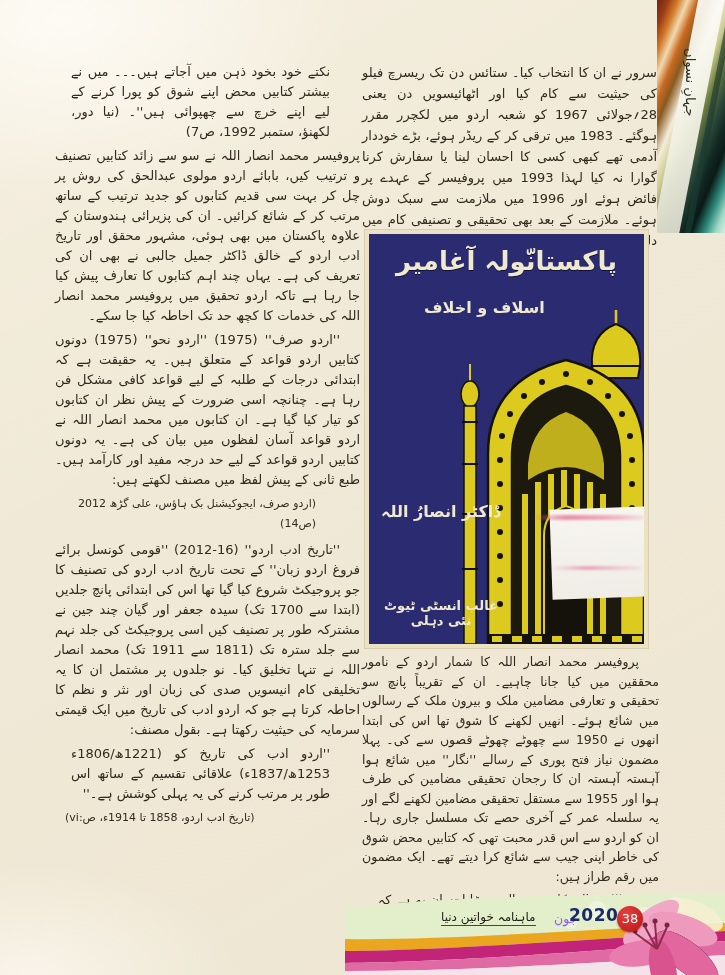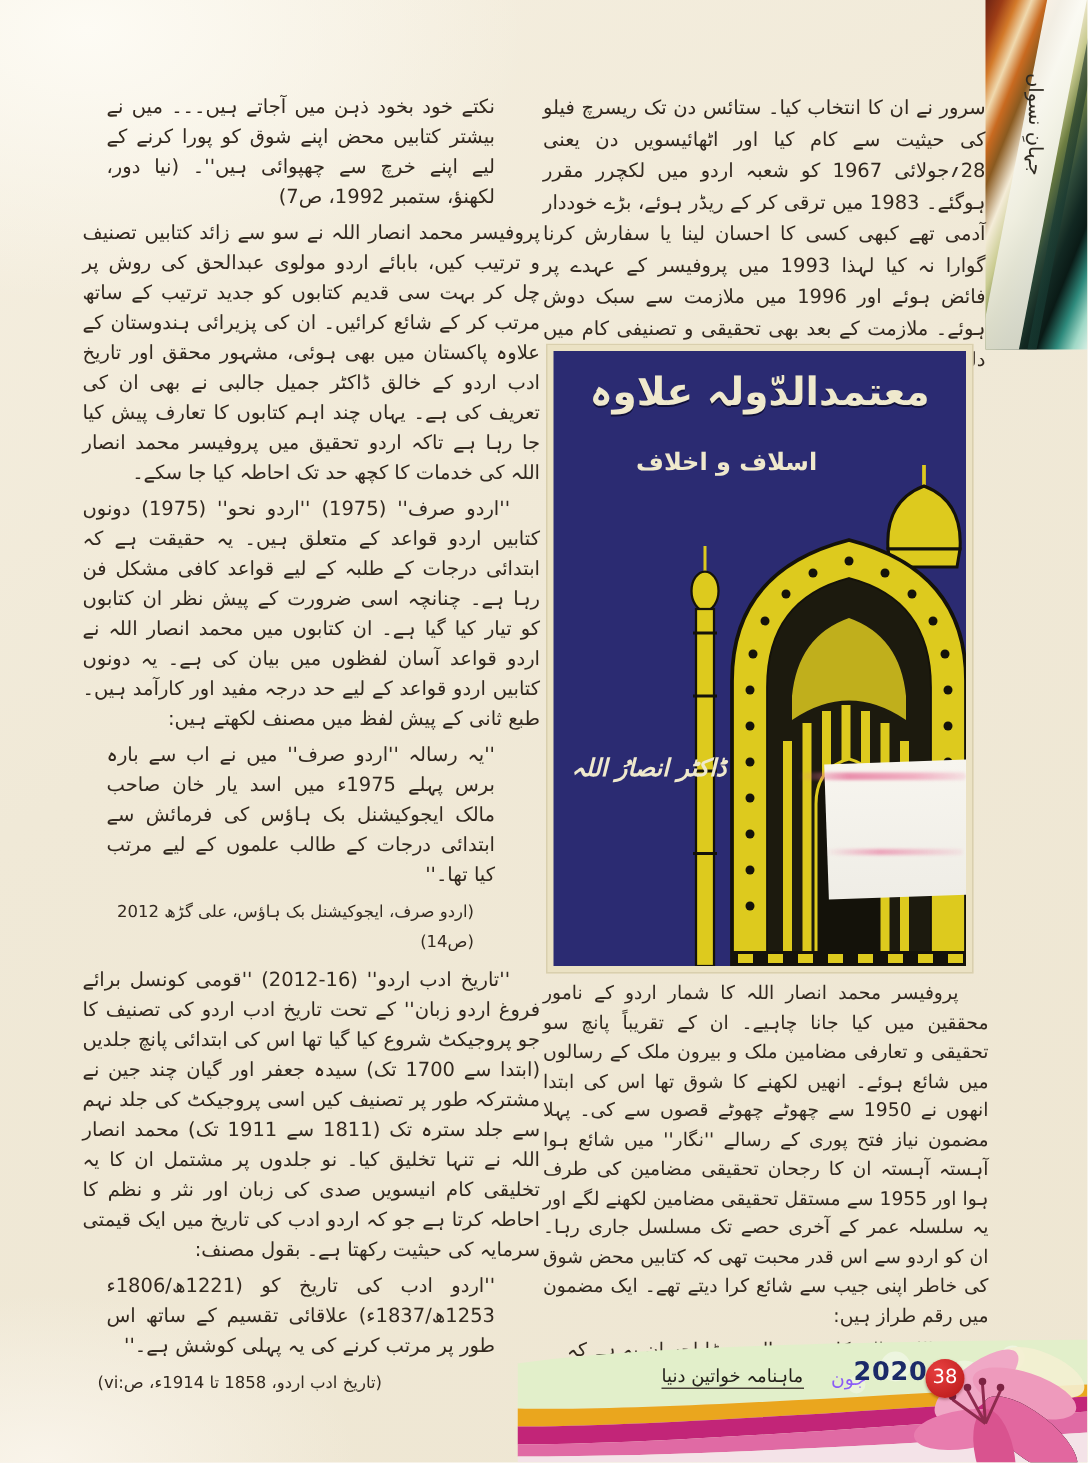--- a/index.html
+++ b/index.html
@@ -55,21 +55,21 @@
   #cover-inner{position:relative;width:100%;height:100%;background:#2b2b72;overflow:hidden;}
   #cover-title{
     position:absolute;top:12px;right:8px;left:8px;text-align:center;
     font-size:26px;font-weight:bold;color:#efe9cd;direction:rtl;
     text-shadow:0 1px 0 #11113a;letter-spacing:-1px;
   }
   #cover-subtitle{
     position:absolute;top:64px;right:70px;width:150px;text-align:left;
     font-size:16px;font-weight:bold;color:#efe9cd;direction:rtl;
   }
-  #cover-author{position:absolute;top:268px;left:12px;font-size:16px;font-weight:bold;color:#efe9cd;direction:rtl;font-style:italic;}
+  #cover-author{position:absolute;top:268px;left:12px;font-size:16px;font-weight:bold;color:#efe9cd;direction:rtl;}
   #cover-publisher{position:absolute;top:364px;left:6px;width:132px;font-size:13px;font-weight:bold;color:#efe9cd;direction:rtl;text-align:center;}
   #mosque-svg{position:absolute;right:0;bottom:0;}
   #white-patch{
     position:absolute;right:-3px;top:274px;width:96px;height:90px;
     background:linear-gradient(#f7f5ef,#efede6);transform:rotate(-2deg);
   }
   .pink-smear{position:absolute;border-radius:3px;filter:blur(1px);}
   #smear1{right:0;top:281px;width:112px;height:5px;background:linear-gradient(90deg,rgba(232,110,150,0),#e56e96 30%,#ef9ab4 70%,rgba(232,110,150,.2));opacity:.75;}
   #smear2{right:2px;top:332px;width:92px;height:4px;background:linear-gradient(90deg,rgba(232,110,150,0),#ea86a8 40%,rgba(234,134,168,.15));opacity:.7;}
   
@@ -92,21 +92,20 @@
 <div id="side-strip">
   <div class="streak" style="left:48px"></div>
   <div class="shine"></div>
   <div class="vtext urdu">جہانِ نسواں</div>
 </div>
 
 <div id="left-col" class="col">
   <p class="quote urdu">نکتے خود بخود ذہن میں آجاتے ہیں۔۔۔ میں نے بیشتر کتابیں محض اپنے شوق کو پورا کرنے کے لیے اپنے خرچ سے چھپوائی ہیں''۔ (نیا دور، لکھنؤ، ستمبر 1992، ص7)</p>
   <p class="para no-indent urdu">پروفیسر محمد انصار اللہ نے سو سے زائد کتابیں تصنیف و ترتیب کیں، بابائے اردو مولوی عبدالحق کی روش پر چل کر بہت سی قدیم کتابوں کو جدید ترتیب کے ساتھ مرتب کر کے شائع کرائیں۔ ان کی پزیرائی ہندوستان کے علاوہ پاکستان میں بھی ہوئی، مشہور محقق اور تاریخ ادب اردو کے خالق ڈاکٹر جمیل جالبی نے بھی ان کی تعریف کی ہے۔ یہاں چند اہم کتابوں کا تعارف پیش کیا جا رہا ہے تاکہ اردو تحقیق میں پروفیسر محمد انصار اللہ کی خدمات کا کچھ حد تک احاطہ کیا جا سکے۔</p>
   <p class="para urdu">''اردو صرف'' (1975) ''اردو نحو'' (1975) دونوں کتابیں اردو قواعد کے متعلق ہیں۔ یہ حقیقت ہے کہ ابتدائی درجات کے طلبہ کے لیے قواعد کافی مشکل فن رہا ہے۔ چنانچہ اسی ضرورت کے پیش نظر ان کتابوں کو تیار کیا گیا ہے۔ ان کتابوں میں محمد انصار اللہ نے اردو قواعد آسان لفظوں میں بیان کی ہے۔ یہ دونوں کتابیں اردو قواعد کے لیے حد درجہ مفید اور کارآمد ہیں۔ طبع ثانی کے پیش لفظ میں مصنف لکھتے ہیں:</p>
-  <p class="quote urdu">''یہ رسالہ ''اردو صرف'' میں نے اب سے بارہ برس پہلے 1975ء میں اسد یار خان صاحب مالک ایجوکیشنل بک ہاؤس کی فرمائش سے ابتدائی درجات کے طالب علموں کے لیے مرتب کیا تھا۔''</p>
   <p class="citation urdu">(اردو صرف، ایجوکیشنل بک ہاؤس، علی گڑھ 2012 (ص14)</p>
   <p class="para urdu">''تاریخ ادب اردو'' (16-2012) ''قومی کونسل برائے فروغ اردو زبان'' کے تحت تاریخ ادب اردو کی تصنیف کا جو پروجیکٹ شروع کیا گیا تھا اس کی ابتدائی پانچ جلدیں (ابتدا سے 1700 تک) سیدہ جعفر اور گیان چند جین نے مشترکہ طور پر تصنیف کیں اسی پروجیکٹ کی جلد نہم سے جلد سترہ تک (1811 سے 1911 تک) محمد انصار اللہ نے تنہا تخلیق کیا۔ نو جلدوں پر مشتمل ان کا یہ تخلیقی کام انیسویں صدی کی زبان اور نثر و نظم کا احاطہ کرتا ہے جو کہ اردو ادب کی تاریخ میں ایک قیمتی سرمایہ کی حیثیت رکھتا ہے۔ بقول مصنف:</p>
   <p class="quote urdu">''اردو ادب کی تاریخ کو (1221ھ/1806ء 1253ھ/1837ء) علاقائی تقسیم کے ساتھ اس طور پر مرتب کرنے کی یہ پہلی کوشش ہے۔''</p>
   <p class="citation left urdu">(تاریخ ادب اردو، 1858 تا 1914ء، ص:vi)</p>
 </div>
 
 <div id="right-col-top" class="col">
   <p class="para no-indent urdu">سرور نے ان کا انتخاب کیا۔ ستائس دن تک ریسرچ فیلو کی حیثیت سے کام کیا اور اٹھائیسویں دن یعنی 28؍جولائی 1967 کو شعبہ اردو میں لکچرر مقرر ہوگئے۔ 1983 میں ترقی کر کے ریڈر ہوئے، بڑے خوددار آدمی تھے کبھی کسی کا احسان لینا یا سفارش کرنا گوارا نہ کیا لہذا 1993 میں پروفیسر کے عہدے پر فائض ہوئے اور 1996 میں ملازمت سے سبک دوش ہوئے۔ ملازمت کے بعد بھی تحقیقی و تصنیفی کام میں دلجمعی سے لگے رہے۔</p>
 </div>
 
@@ -172,23 +171,24 @@
         <rect x="60" y="332" width="10" height="6" fill="#ddca1e"></rect>
           <rect x="80" y="332" width="10" height="6" fill="#ddca1e"></rect>
         <rect x="100" y="332" width="10" height="6" fill="#ddca1e"></rect>
           <rect x="120" y="332" width="10" height="6" fill="#ddca1e"></rect>
         <rect x="140" y="332" width="10" height="6" fill="#ddca1e"></rect>
           <rect x="160" y="332" width="10" height="6" fill="#ddca1e"></rect>
         <rect x="180" y="332" width="10" height="6" fill="#ddca1e"></rect>
           <rect x="200" y="332" width="10" height="6" fill="#ddca1e"></rect>
       </g>
     </svg>
-    <div id="cover-title">معتمدالدّولہ علاوہ</div>
+    <div id="cover-title">پاکستانّولہ آغامیر</div>
     <div id="cover-subtitle">اسلاف و اخلاف</div>
     <div id="cover-author">ڈاکٹر انصارُ اللہ</div>
+    <div id="cover-publisher">غالب انسٹی ٹیوٹ نئی دہلی</div>
     <div id="white-patch"></div>
     <div id="smear1" class="pink-smear"></div>
     <div id="smear2" class="pink-smear"></div>
   </div>
 </div>
 
 <div id="right-col-bottom" class="col">
   <p class="para urdu">پروفیسر محمد انصار اللہ کا شمار اردو کے نامور محققین میں کیا جانا چاہیے۔ ان کے تقریباً پانچ سو تحقیقی و تعارفی مضامین ملک و بیرون ملک کے رسالوں میں شائع ہوئے۔ انھیں لکھنے کا شوق تھا اس کی ابتدا انھوں نے 1950 سے چھوٹے چھوٹے قصوں سے کی۔ پہلا مضمون نیاز فتح پوری کے رسالے ''نگار'' میں شائع ہوا آہستہ آہستہ ان کا رجحان تحقیقی مضامین کی طرف ہوا اور 1955 سے مستقل تحقیقی مضامین لکھنے لگے اور یہ سلسلہ عمر کے آخری حصے تک مسلسل جاری رہا۔ ان کو اردو سے اس قدر محبت تھی کہ کتابیں محض شوق کی خاطر اپنی جیب سے شائع کرا دیتے تھے۔ ایک مضمون میں رقم طراز ہیں:</p>
   <p class="quote urdu">''اللہ تعالیٰ کا میرے حال پر بڑا احسان یہ ہے کہ نادر تحقیقی</p>
 </div>

